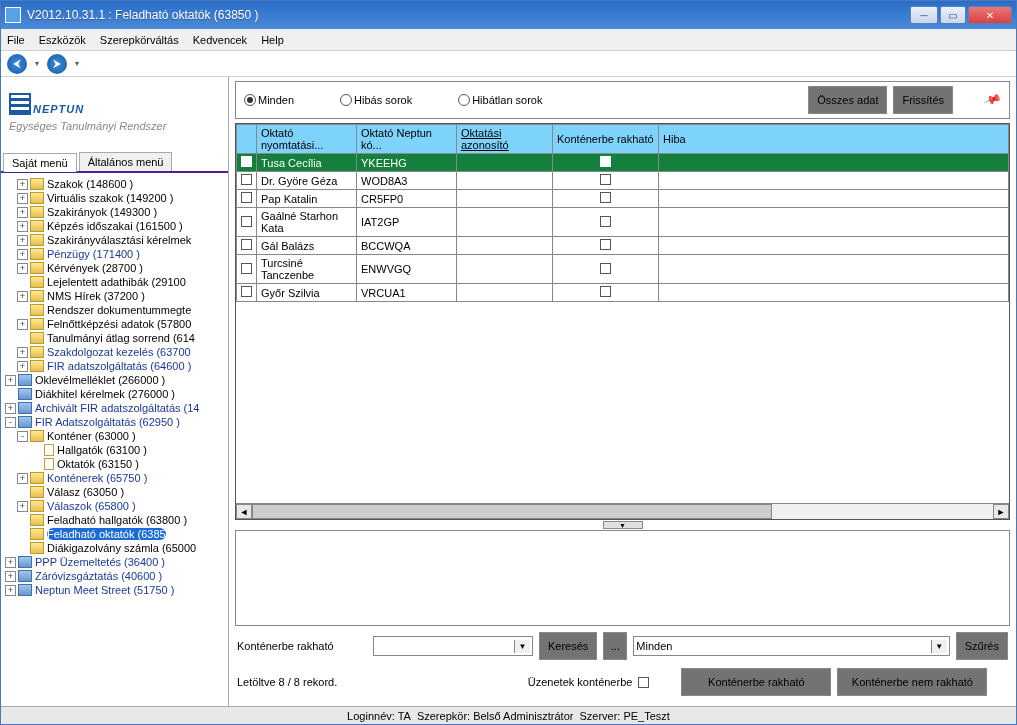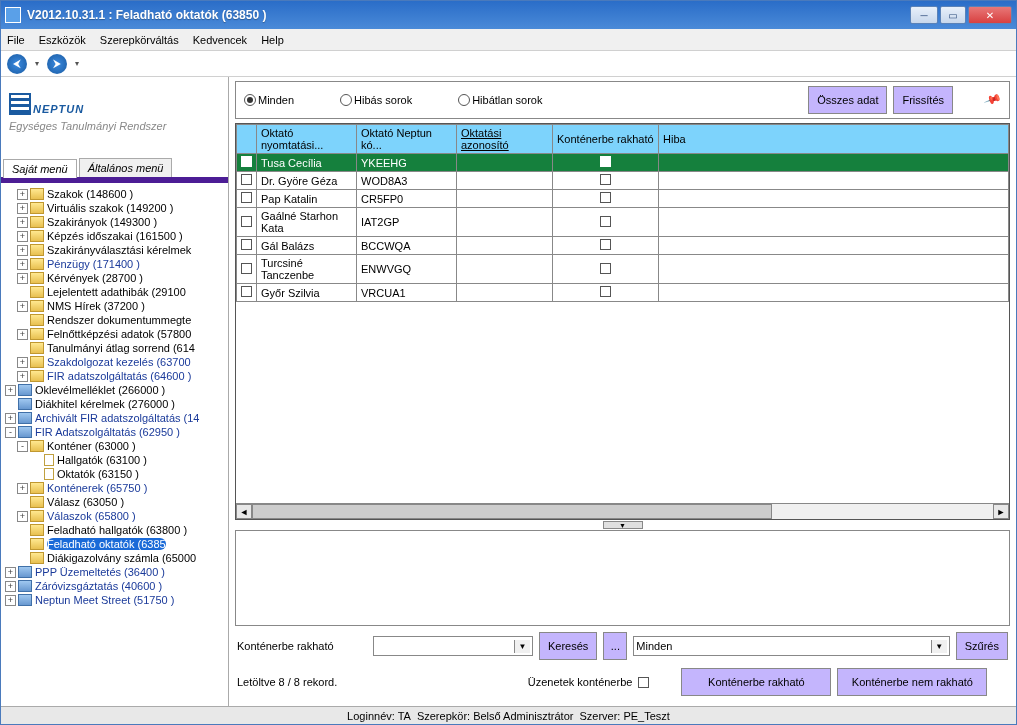--- a/index.html
+++ b/index.html
@@ -1,21 +1,21 @@
 <!DOCTYPE html>
 <html><head>
 <meta charset="utf-8">
 <style>
 * { box-sizing: border-box; margin: 0; padding: 0; font-family: Tahoma, Arial, sans-serif; font-size: 11px; }
 body { background: #fff; overflow: hidden; width: 1017px; height: 725px; }
 
 .window { width: 1017px; height: 725px; border: 1px solid #4a7abc; background: #fff; display: flex; flex-direction: column; }
 .titlebar { height: 28px; background: linear-gradient(#2a6dc8,#4a8ad8); display: flex; align-items: center; padding: 0 4px; color: #fff; }
 .titlebar .icon-app { width: 16px; height: 16px; background: #5aa0e8; border: 1px solid #fff; margin-right: 6px; }
-.titlebar .title { flex: 1; font-weight: bold; font-size: 12px; text-shadow: 0 1px 1px rgba(0,0,0,.3); }
+.titlebar .title { flex: 1; font-weight: normal; font-size: 12px; text-shadow: 0 1px 1px rgba(0,0,0,.3); }
 .winbtns { display: flex; gap: 2px; }
 .winbtn { width: 28px; height: 18px; background: linear-gradient(#e8f0fa,#c8d8ec); border: 1px solid #5a82b8; border-radius: 2px; display: flex; align-items: center; justify-content: center; font-size: 10px; color: #2a4a7a; cursor: pointer; }
 .winbtn.max { width: 26px; }
 .winbtn.close { background: linear-gradient(#e87878,#d84040); color: #fff; width: 44px; }
 
 .menubar { height: 22px; background: #f0f0f0; border-bottom: 1px solid #d0d0d0; display: flex; align-items: center; padding: 0 6px; gap: 14px; }
 .menubar span { cursor: pointer; }
 
 .toolbar { height: 26px; border-bottom: 1px solid #d0d0d0; display: flex; align-items: center; padding: 0 6px; gap: 6px; }
 .navbtn { width: 20px; height: 20px; border-radius: 10px; display: inline-flex; align-items: center; justify-content: center; color: #fff; font-size: 11px; cursor: pointer; }
@@ -23,21 +23,21 @@
 .navbtn.fwd { background: radial-gradient(#3a8ae0,#1a5aa0); }
 .dd { font-size: 8px; color: #555; cursor: pointer; padding: 0 2px; }
 
 .body { flex: 1; display: flex; overflow: hidden; }
 .left { width: 228px; border-right: 1px solid #aaa; display: flex; flex-direction: column; }
 .logo { padding: 12px 8px 6px 8px; }
 .logo .big { color: #1a5aa0; font-size: 26px; font-weight: bold; font-style: italic; letter-spacing: 1px; }
 .logo .big .glyph { display: inline-block; width: 22px; height: 22px; border: 2px solid #1a5aa0; vertical-align: -2px; margin-right: 2px; background: repeating-linear-gradient(0deg,#1a5aa0,#1a5aa0 3px,#fff 3px,#fff 6px); }
 .logo .sub { color: #888; font-size: 11px; font-style: italic; }
 
-.tabs { display: flex; border-bottom: 6px solid #4c1d95; margin-top: 20px; font-style: italic; }
+.tabs { display: flex; border-bottom: 2px solid #4c1d95; margin-top: 14px; }
 .tab { padding: 3px 8px; border: 1px solid #aaa; border-bottom: none; background: #f0f0f0; margin-left: 2px; cursor: pointer; }
 .tab.active { background: #fff; position: relative; top: 1px; }
 
 .tree { flex: 1; overflow: auto; padding: 4px 2px; position: relative; }
 .tree::-webkit-scrollbar { width: 16px; height: 16px; }
 .tree::-webkit-scrollbar-track { background: #f0f0f0; border: 1px solid #ccc; }
 .tree::-webkit-scrollbar-thumb { background: #cdcdcd; border: 1px solid #aaa; }
 .tree-item { white-space: nowrap; padding: 1px 2px; cursor: pointer; display: flex; align-items: center; }
 .tree-item .exp { width: 11px; height: 11px; border: 1px solid #888; display: inline-flex; align-items: center; justify-content: center; font-size: 9px; line-height: 1; margin-right: 2px; background: #fff; color: #444; }
 .tree-item .noexp { width: 13px; display: inline-block; }
@@ -50,21 +50,21 @@
 .tree-item.selected .lbl { background: #1a6ad8; color: #fff; border-radius: 6px; }
 .ind1 { padding-left: 14px; }
 .ind2 { padding-left: 28px; }
 
 .right { flex: 1; display: flex; flex-direction: column; padding: 4px 6px; overflow: hidden; }
 .filterbar { border: 1px solid #888; padding: 4px 8px; display: flex; align-items: center; gap: 6px; }
 .radio { width: 12px; height: 12px; border: 1px solid #555; border-radius: 50%; display: inline-flex; align-items: center; justify-content: center; margin-right: 2px; background: #fff; }
 .radio.sel::after { content: ""; width: 6px; height: 6px; background: #333; border-radius: 50%; }
 .filterbar label { display: inline-flex; align-items: center; margin-right: 40px; cursor: pointer; }
 .spacer { flex: 1; }
-.btn { border: 1px solid #888; background: #c4b5fd; padding: 13px 8px; cursor: pointer; height: 22px; display: inline-flex; align-items: center; }
+.btn { border: 1px solid #888; background: #737373; padding: 13px 8px; cursor: pointer; height: 22px; display: inline-flex; align-items: center; }
 .pin { width: 16px; height: 14px; display: inline-block; transform: rotate(25deg); }
 .pin::before { content: "📌"; font-size: 12px; color: #555; }
 
 .gridwrap { flex: 1; border: 1px solid #555; margin-top: 4px; display: flex; flex-direction: column; background: #fff; overflow: hidden; }
 .grid { width: 100%; border-collapse: collapse; }
 .grid th, .grid td { border: 1px solid #888; padding: 2px 4px; text-align: left; height: 18px; }
 .grid th { background: #7dd3fc; font-weight: normal; }
 .grid th.ck, .grid td.ck { width: 18px; text-align: center; }
 .ckbox { width: 11px; height: 11px; border: 1px solid #555; display: inline-block; background: #fff; }
 .grid tr.selected td { background: #15803d; color: #fff; }

